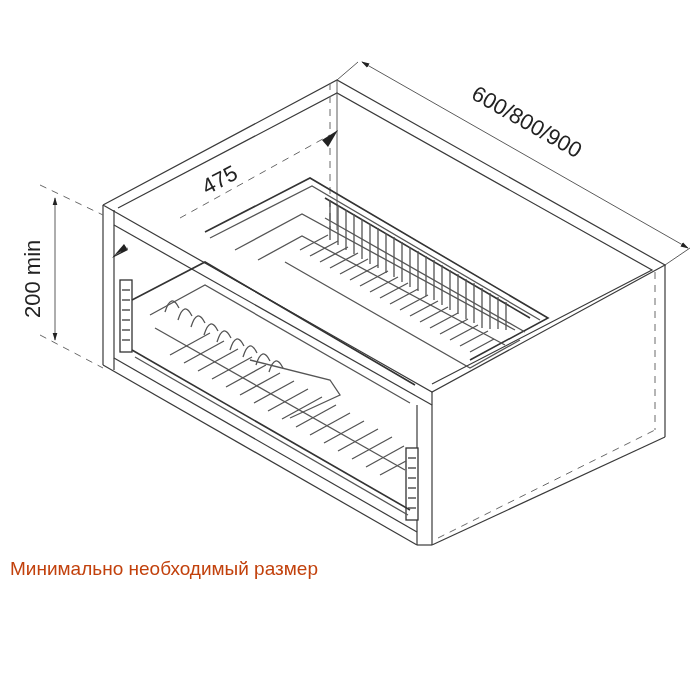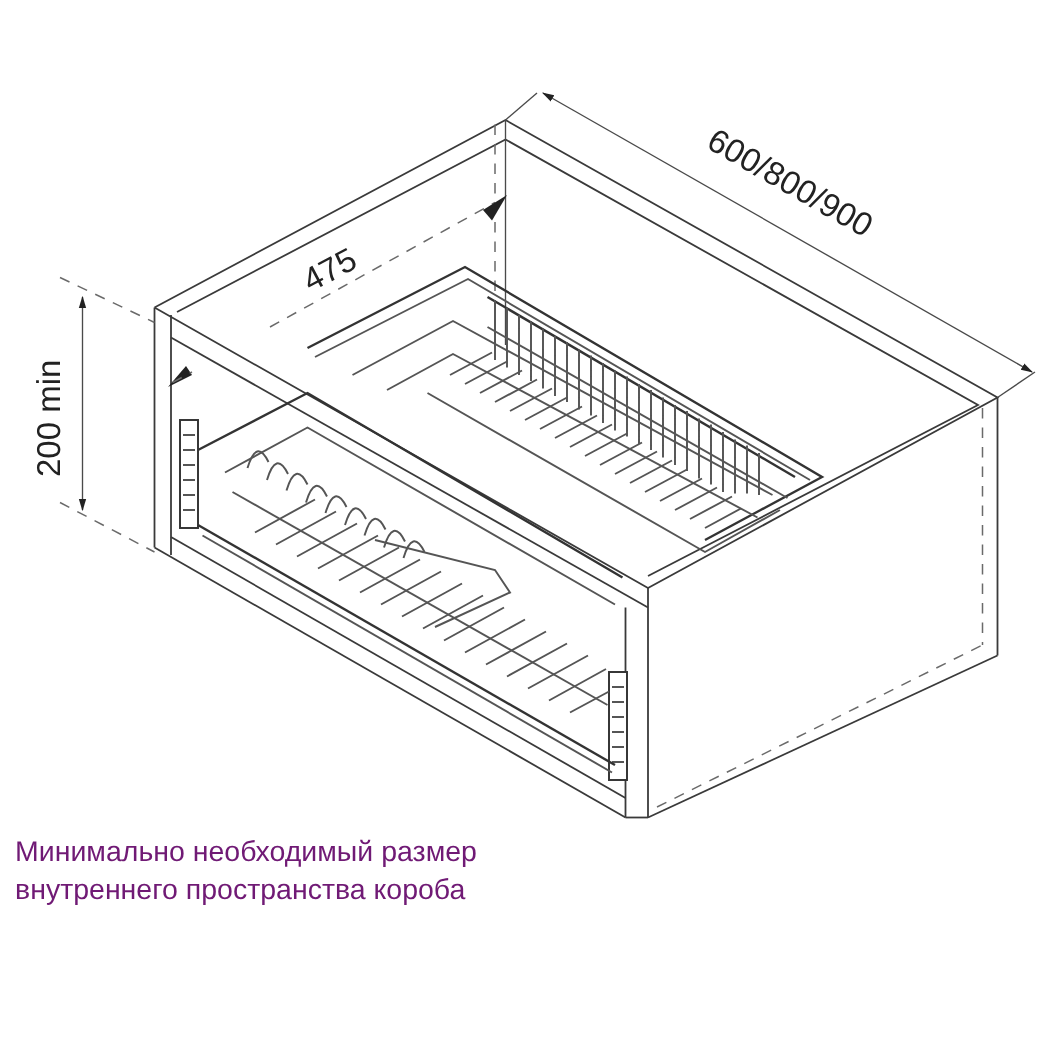--- a/index.html
+++ b/index.html
@@ -4,21 +4,21 @@
 <style>
   html, body { margin: 0; padding: 0; background: #ffffff; }
   body { width: 700px; height: 700px; position: relative; overflow: hidden; font-family: "Liberation Sans", "DejaVu Sans", sans-serif; }
   #diagram { position: absolute; left: 0; top: 0; width: 700px; height: 700px; }
   .line { stroke: #3a3a3a; stroke-width: 1.2; fill: none; }
   .thin { stroke: #4a4a4a; stroke-width: 0.9; fill: none; }
   .dash { stroke: #6a6a6a; stroke-width: 1; fill: none; stroke-dasharray: 7 6; }
   .wire { stroke: #555; stroke-width: 1.3; fill: none; }
   .wire-dark { stroke: #333; stroke-width: 1.6; fill: none; }
   .dim-text { font-family: "Liberation Sans", "DejaVu Sans", sans-serif; font-size: 22px; fill: #222; }
-  .caption { position: absolute; left: 10px; top: 556px; font-size: 19px; line-height: 25px; color: #701a75; font-family: "Liberation Sans", "DejaVu Sans", sans-serif; }
+  .caption { position: absolute; left: 10px; top: 556px; font-size: 19px; line-height: 25px; color: #c2410c; font-family: "Liberation Sans", "DejaVu Sans", sans-serif; }
   .caption div { white-space: nowrap; }
 </style>
 </head>
 <body>
 
 <svg id="diagram" viewBox="0 0 700 700" xmlns="http://www.w3.org/2000/svg">
   <defs>
     <marker id="arrow" viewBox="0 0 10 10" refX="9" refY="5" markerWidth="9" markerHeight="9" orient="auto-start-reverse">
       <path d="M0,2 L10,5 L0,8 z" fill="#222"></path>
     </marker>
@@ -112,14 +112,13 @@
   <g>
     <line class="dash" x1="40" y1="185" x2="103" y2="215"></line>
     <line class="dash" x1="40" y1="335" x2="103" y2="368"></line>
     <line class="thin" x1="55" y1="198" x2="55" y2="340" marker-start="url(#arrow)" marker-end="url(#arrow)"></line>
     <text class="dim-text" transform="translate(40,318) rotate(-90)">200 min</text>
   </g>
 </svg>
 
 <div class="caption">
   <div>Минимально необходимый размер</div>
-  <div>внутреннего пространства короба</div>
 </div>
 
 </body></html>

